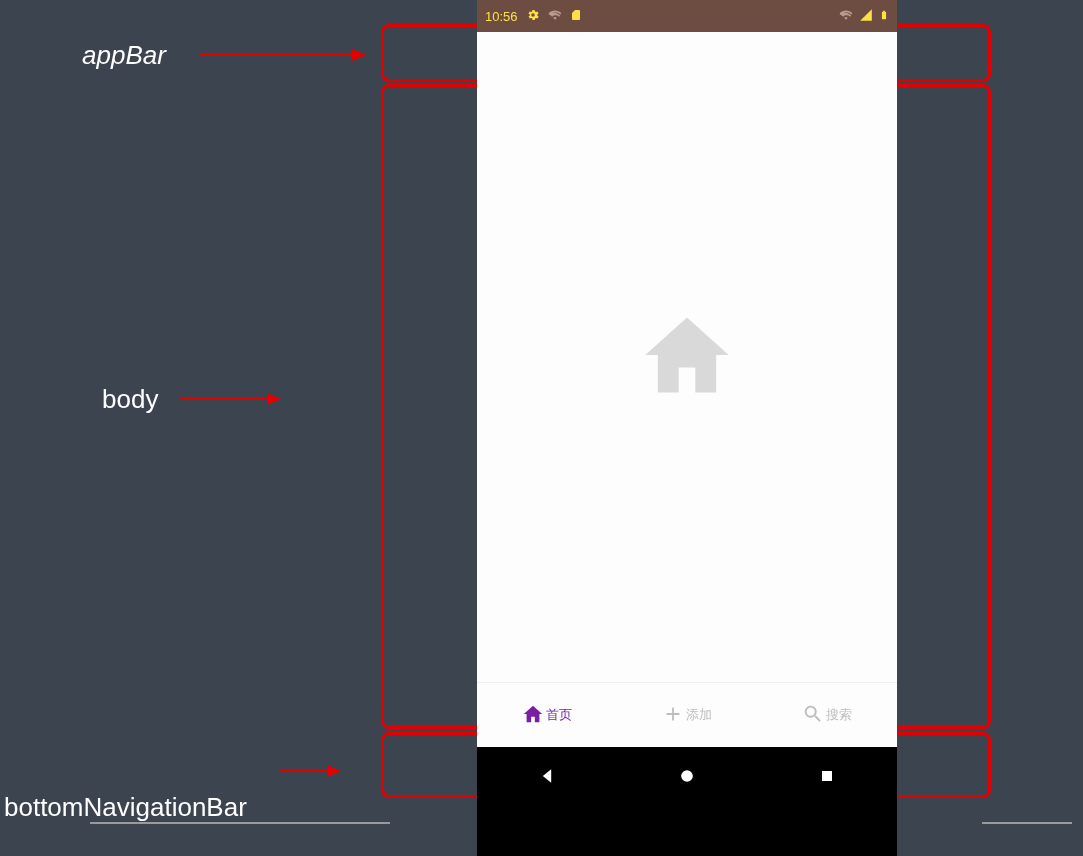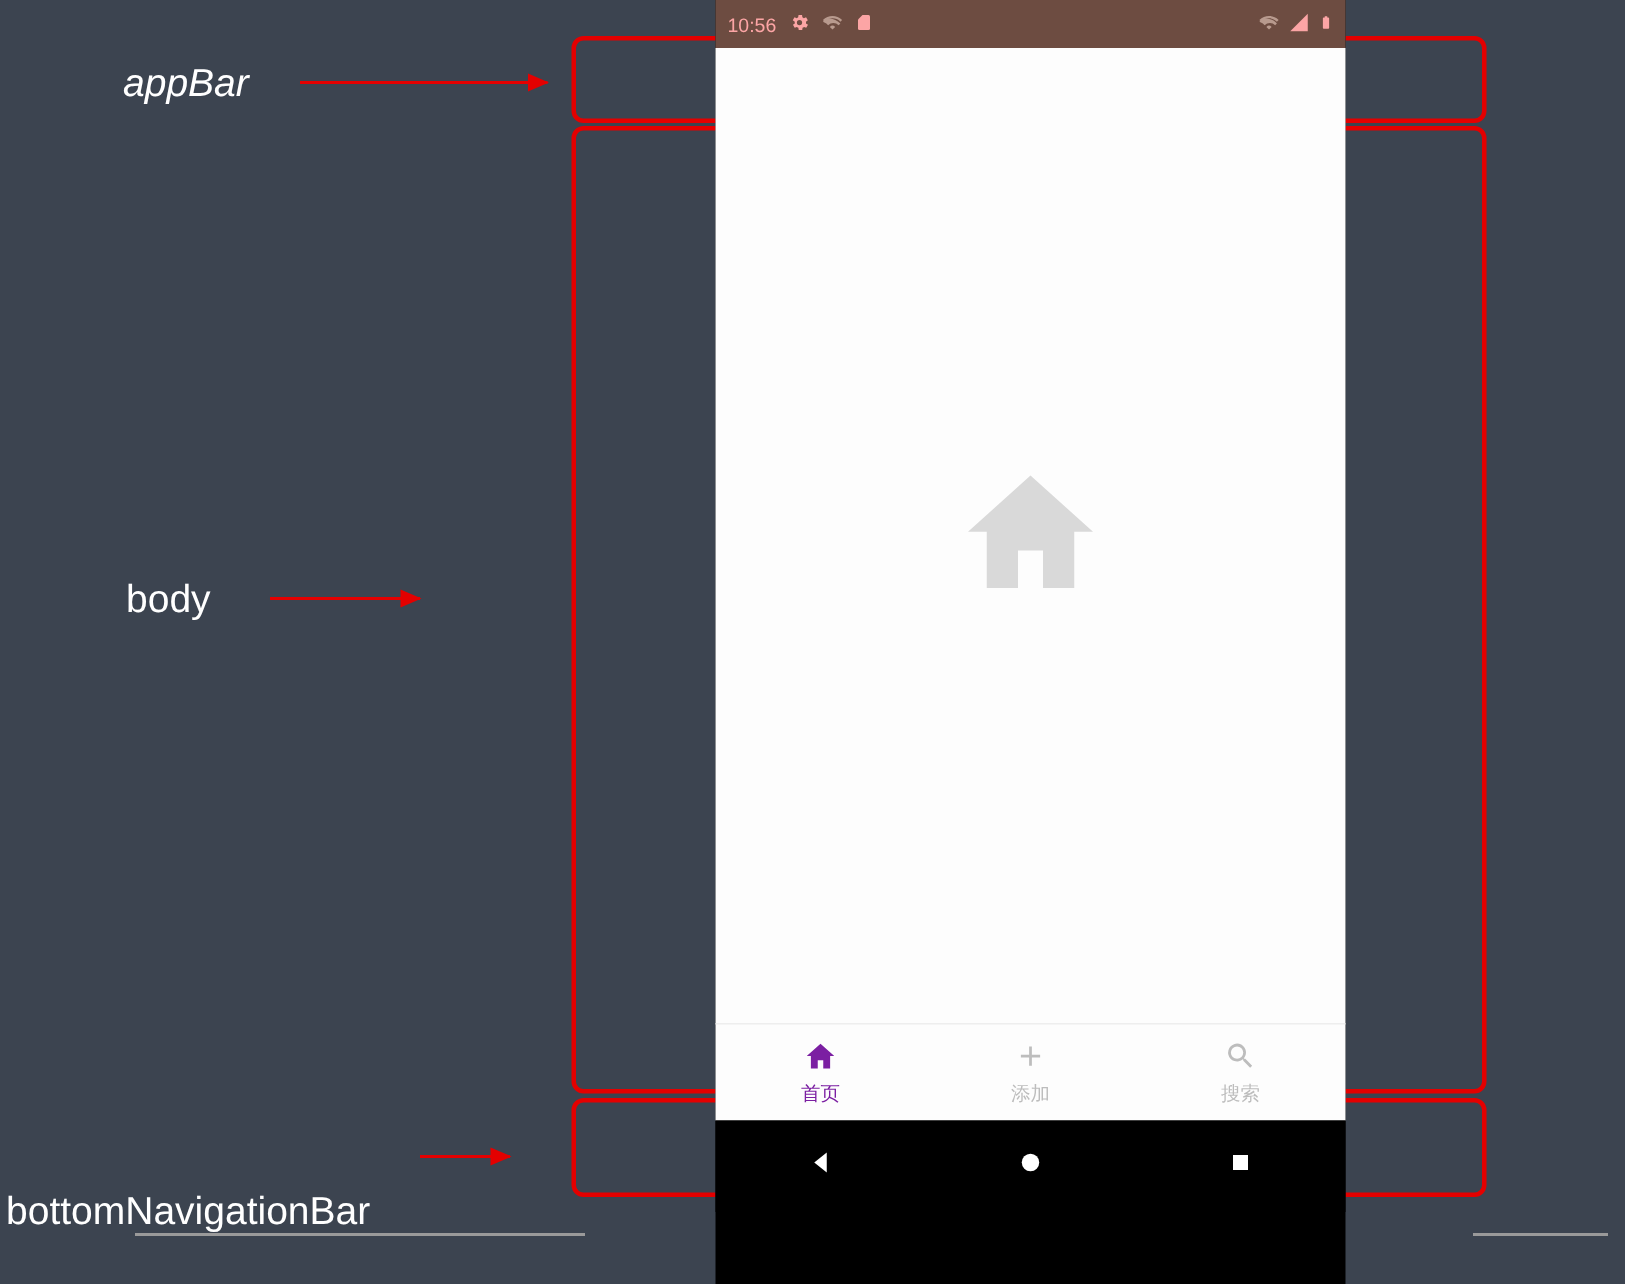--- a/index.html
+++ b/index.html
@@ -13,21 +13,21 @@
   }
 
   
   .annotation {
     position: absolute;
     color: #ffffff;
     font-size: 26px;
     font-weight: 400;
   }
   .annotation-appbar { left: 82px; top: 40px; font-style: italic; }
-  .annotation-body { left: 84px; top: 384px; }
+  .annotation-body { left: 102px; top: 384px; }
   .annotation-bottomnav { left: 4px; top: 792px; }
 
   
   .red-arrow {
     position: absolute;
     height: 2px;
     background: #e40000;
   }
   .red-arrow::after {
     content: '';
@@ -60,21 +60,21 @@
     top: 0;
     width: 420px;
     height: 856px;
     background: #000;
   }
 
   
   .status-bar {
     height: 24px;
     background: #6d4c41;
-    color: #fca5a5;
+    color: #fde047;
     display: flex;
     align-items: center;
     padding: 16px 8px;
     font-size: 13px;
     gap: 6px;
   }
   .status-left { display: flex; align-items: center; gap: 8px; }
   .status-right { margin-left: auto; display: flex; align-items: center; gap: 6px; }
 
   
@@ -158,21 +158,21 @@
   
   .bottom-nav {
     height: 65px;
     background: #fdfdfd;
     display: flex;
     border-top: 1px solid #eee;
   }
   .nav-item {
     flex: 1;
     display: flex;
-    flex-direction: column;
+    flex-direction: row;
     align-items: center;
     justify-content: center;
     gap: 2px;
     font-size: 13px;
     color: #bdbdbd;
   }
   .nav-item.active { color: #7b1fa2; }
   .nav-item svg { width: 22px; height: 22px; }
 
   

